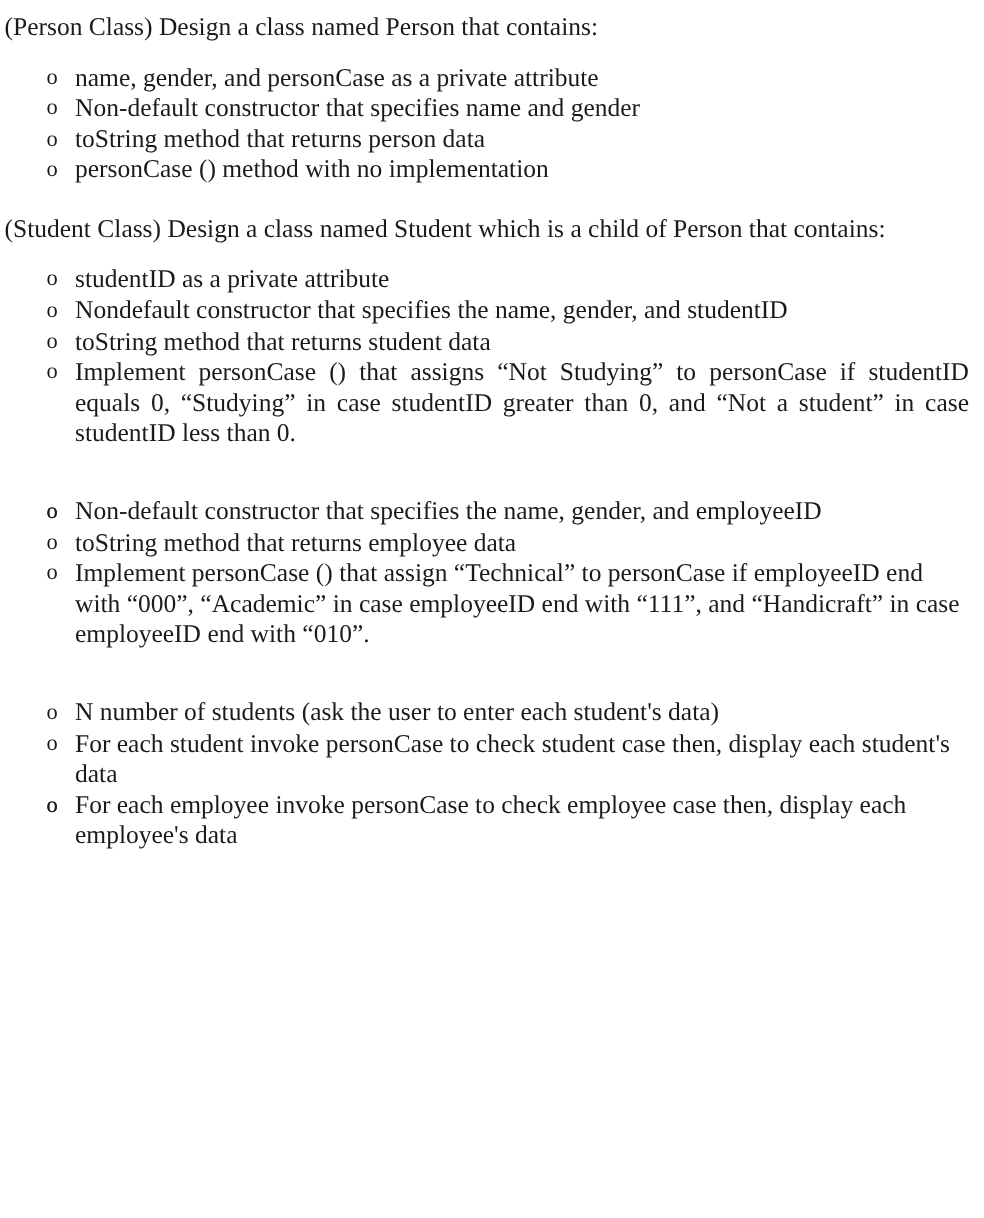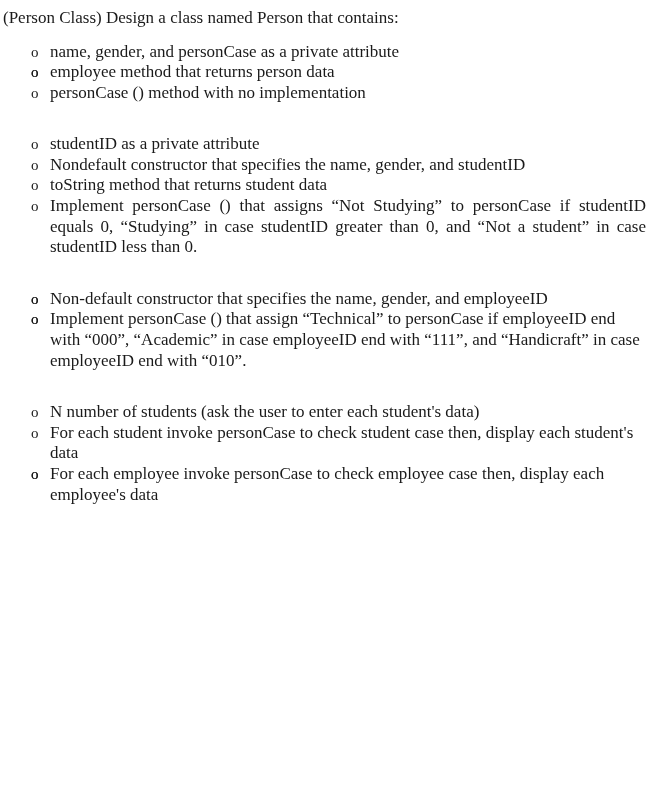--- a/index.html
+++ b/index.html
@@ -68,46 +68,47 @@
 <body>
 
 <div class="page">
   <div class="top-pad"></div>
 
   <div class="section">
     <p class="heading">(Person Class) Design a class named Person that contains:</p>
     <div class="gap-heading-to-list"></div>
     <ul class="bullets">
       <li><span class="marker">o</span><span>name, gender, and personCase as a private attribute</span></li>
-      <li><span class="marker">o</span></li>
-      <li><span class="marker">o</span><span>employee method that returns person data</span></li>
+      <li><span class="marker">o</span><span>Non-default constructor that specifies name and gender</span></li>
+      <li><span class="marker">o</span><span>toString method that returns person data</span></li>
       <li><span class="marker">o</span><span>personCase () method with no implementation</span></li>
     </ul>
   </div>
 
   <div class="gap-list-to-heading"></div>
 
   <div class="section">
+    <p class="heading">(Student Class) Design a class named Student which is a child of Person that contains:</p>
     <div class="gap-heading-to-list"></div>
     <ul class="bullets">
       <li><span class="marker">o</span><span>studentID as a private attribute</span></li>
       <li><span class="marker">o</span><span>Nondefault constructor that specifies the name, gender, and studentID</span></li>
       <li><span class="marker">o</span><span>toString method that returns student data</span></li>
       <li class="justify"><span class="marker">o</span><span>Implement personCase () that assigns “Not Studying” to personCase if studentID equals 0, “Studying” in case studentID greater than 0, and “Not a student” in case studentID less than 0.</span></li>
     </ul>
   </div>
 
   <div class="gap-list-to-heading"></div>
 
   <div class="section">
     <div class="gap-heading-to-list"></div>
     <ul class="bullets">
       <li><span class="marker">o</span></li>
       <li><span class="marker">o</span><span>Non-default constructor that specifies the name, gender, and employeeID</span></li>
-      <li><span class="marker">o</span></li>
+      <li><span class="marker">o</span><span>toString method that returns employee data</span></li>
       <li><span class="marker">o</span><span>Implement personCase () that assign “Technical” to personCase if employeeID end with “000”, “Academic” in case employeeID end with “111”, and “Handicraft” in case employeeID end with “010”.</span></li>
     </ul>
   </div>
 
   <div class="gap-list-to-heading"></div>
 
   <div class="section">
     <div class="gap-heading-to-list"></div>
     <ul class="bullets">
       <li><span class="marker">o</span><span>N number of students (ask the user to enter each student's data)</span></li>

